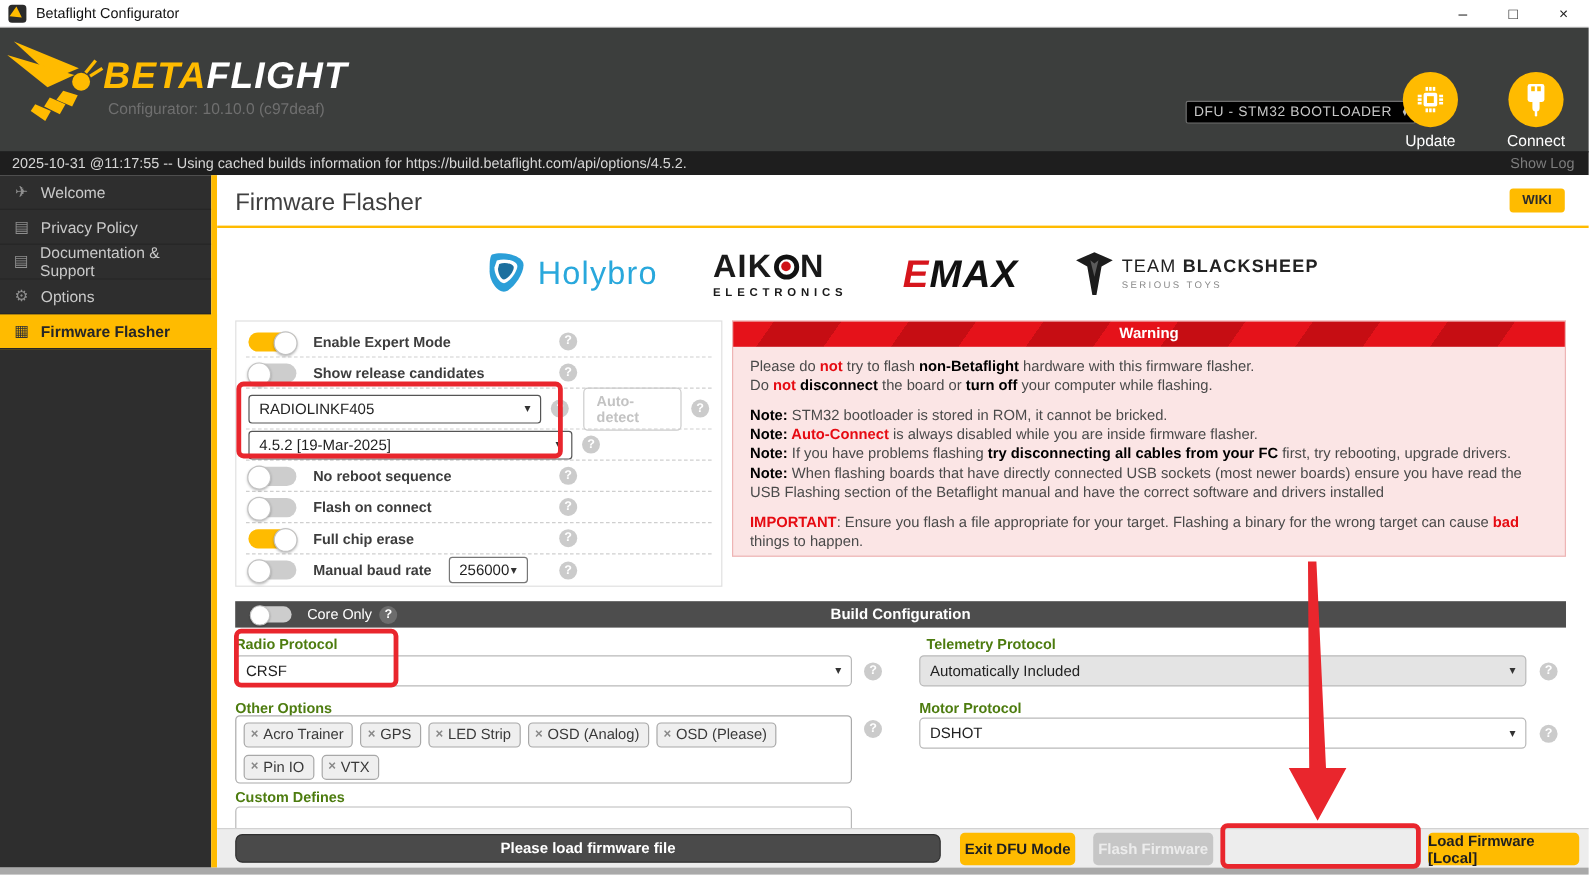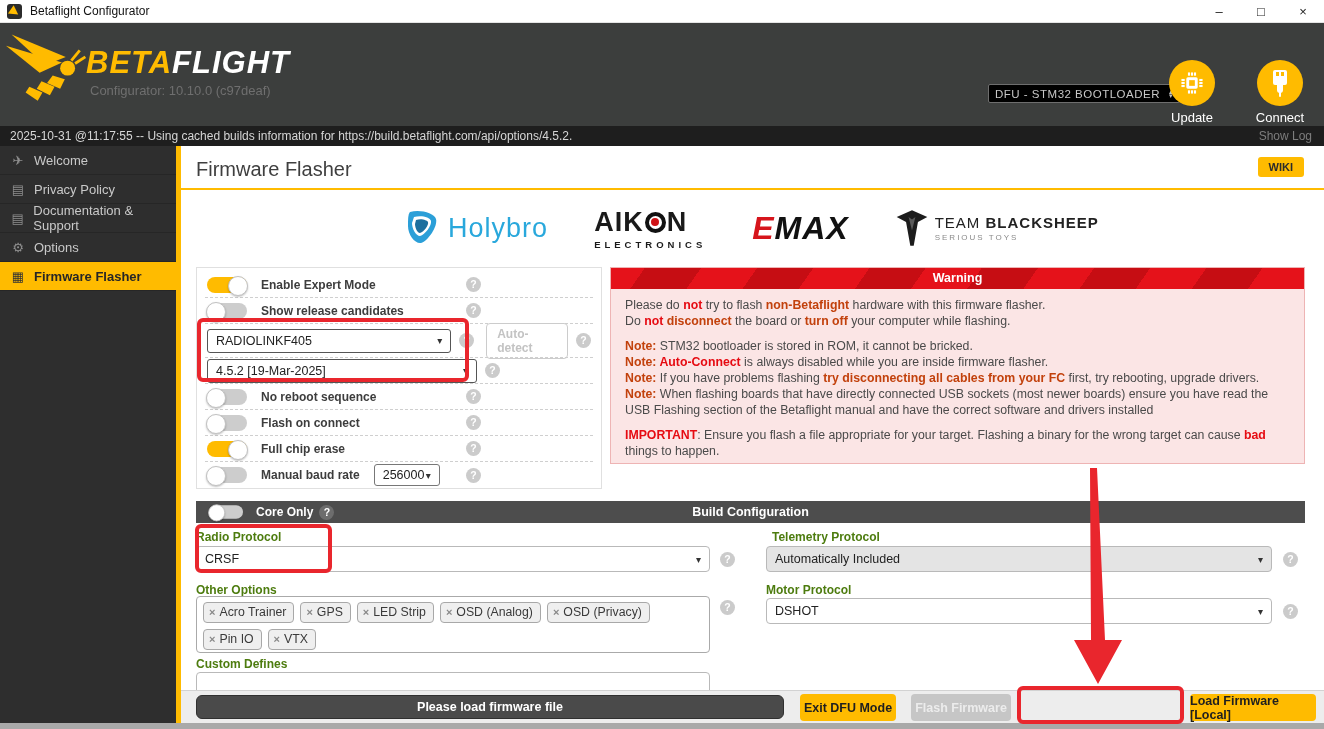--- a/index.html
+++ b/index.html
@@ -78,27 +78,27 @@
   .sel-board { width:270px; }
   .autodetect { border:1px solid #cccccc; border-radius:4px; color:#c3c3c3; font-size:12px; font-weight:bold; padding:3px 10px; margin-left:12px; }
   .baud-sel { width:66px; height:22px; margin-left:14px; border:1px solid #777; }
 
   
   .warn { position:absolute; left:610px; top:267px; width:695px; height:197px; border:1px solid #eeb4b4; background:#fbe5e5; }
   .warn-head { height:21px; background:repeating-linear-gradient(-55deg,#e5121a 0 46px,#c60d13 46px 92px); color:#fff; font-size:12.5px; font-weight:bold; text-align:center; line-height:21px; }
   .warn-body { padding:8px 14px 0 14px; font-size:12.3px; color:#4a4a4a; }
   .wline { line-height:16px; }
   .wline.blank { height:9px; }
-  .wline .b { font-weight:bold; color:#c2410c; }
+  .wline .b { font-weight:bold; color:#000000; }
   .wline .r { color:#e60b12; font-weight:bold; }
 
   
   .build-bar { position:absolute; left:196px; top:501px; width:1109px; height:22px; background:#4d4d4d; display:flex; align-items:center; }
   .build-bar .toggle { transform:scale(0.85); margin-left:10px; }
-  .core-only { color:#fff; font-size:12px; font-weight:bold; margin-left:10px; }
+  .core-only { color:#fff; font-size:12px; font-weight:normal; margin-left:10px; }
   .build-bar .help { background:#6d6d6d; margin-left:6px; }
   .build-title { position:absolute; left:0; width:100%; text-align:center; color:#fff; font-size:12.5px; font-weight:bold; }
   .fld-label { font-size:12px; font-weight:bold; color:#4d7c0f; }
   .sel-wide { border:1px solid #b9b9b9; border-radius:4px; height:26px; font-size:12.5px; }
   .sel-gray { background:#e4e4e4; }
   .tagbox { position:absolute; left:196px; top:596px; width:514px; height:57px; border:1px solid #aaa; border-radius:4px; padding:5px 6px; display:flex; flex-wrap:wrap; gap:6px; align-content:flex-start; }
   .tag { border:1px solid #a8a8a8; border-radius:4px; background:#efefef; font-size:12.3px; color:#3a3a3a; padding:1px 7px 2px 5px; height:21px; display:flex; align-items:center; }
   .tag .x { color:#888; font-weight:bold; margin-right:4px; font-size:11px; cursor:pointer; }
   .custom-input { position:absolute; left:196px; top:672px; width:514px; height:26px; border:1px solid #b9b9b9; border-radius:4px; background:#fff; }
 
@@ -363,21 +363,21 @@
     <span class="tag">
         <span class="x">×</span>
         <span>LED Strip</span>
       </span>
     <span class="tag">
         <span class="x">×</span>
         <span>OSD (Analog)</span>
       </span>
     <span class="tag">
         <span class="x">×</span>
-        <span>OSD (Privacy)</span>
+        <span>OSD (Please)</span>
       </span>
     <span class="tag">
         <span class="x">×</span>
         <span>Pin IO</span>
       </span>
     <span class="tag">
         <span class="x">×</span>
         <span>VTX</span>
       </span>
   </div>

